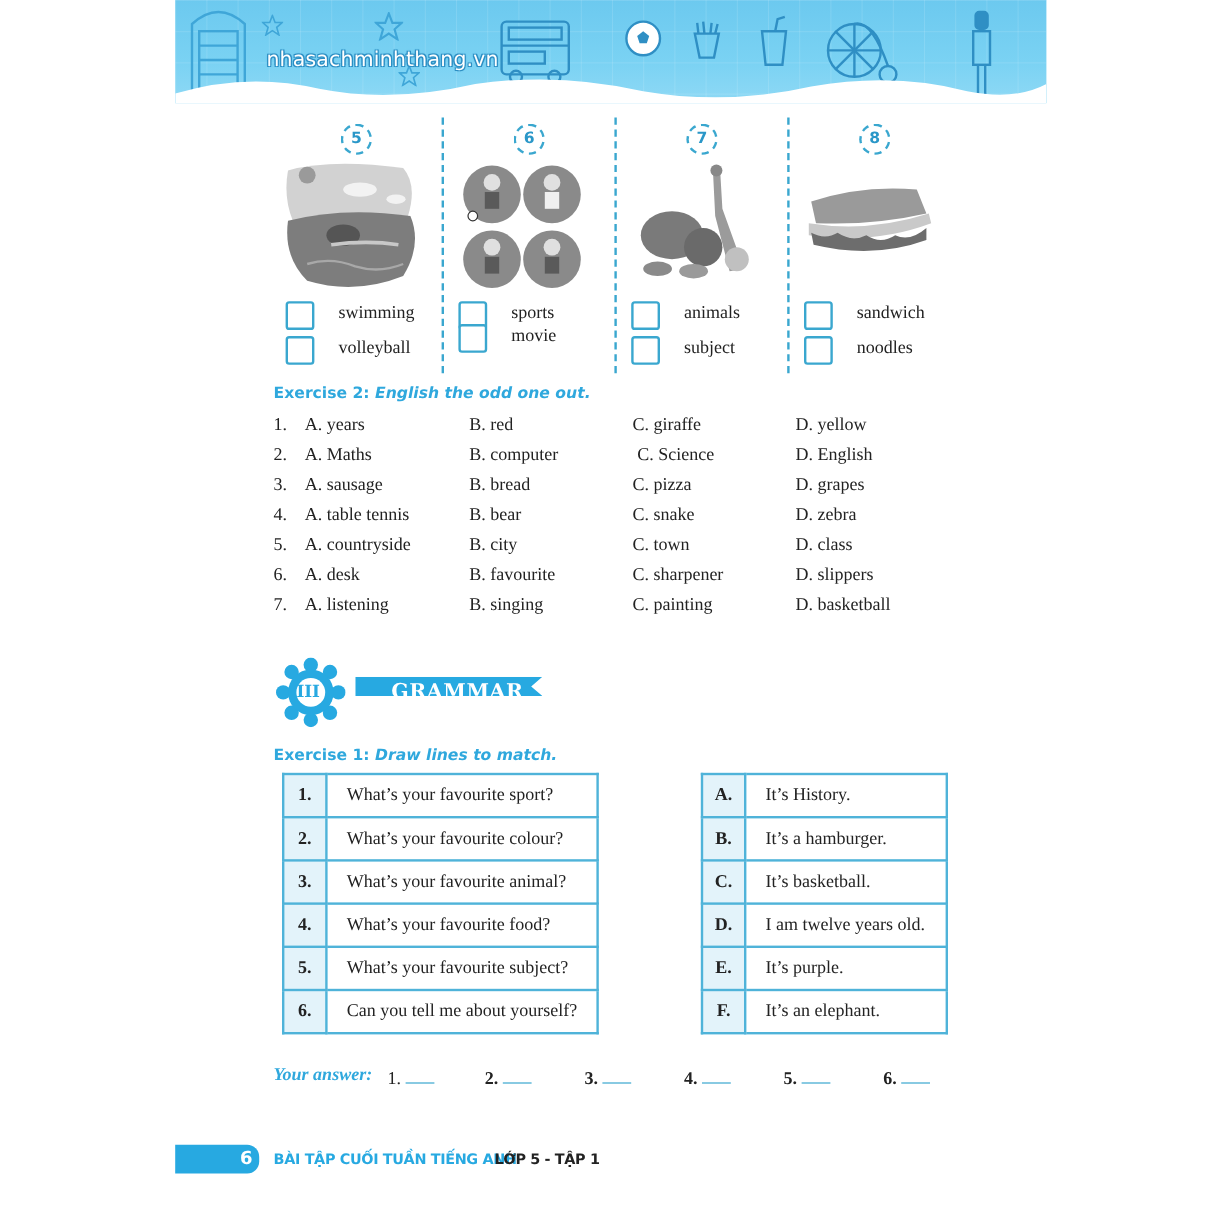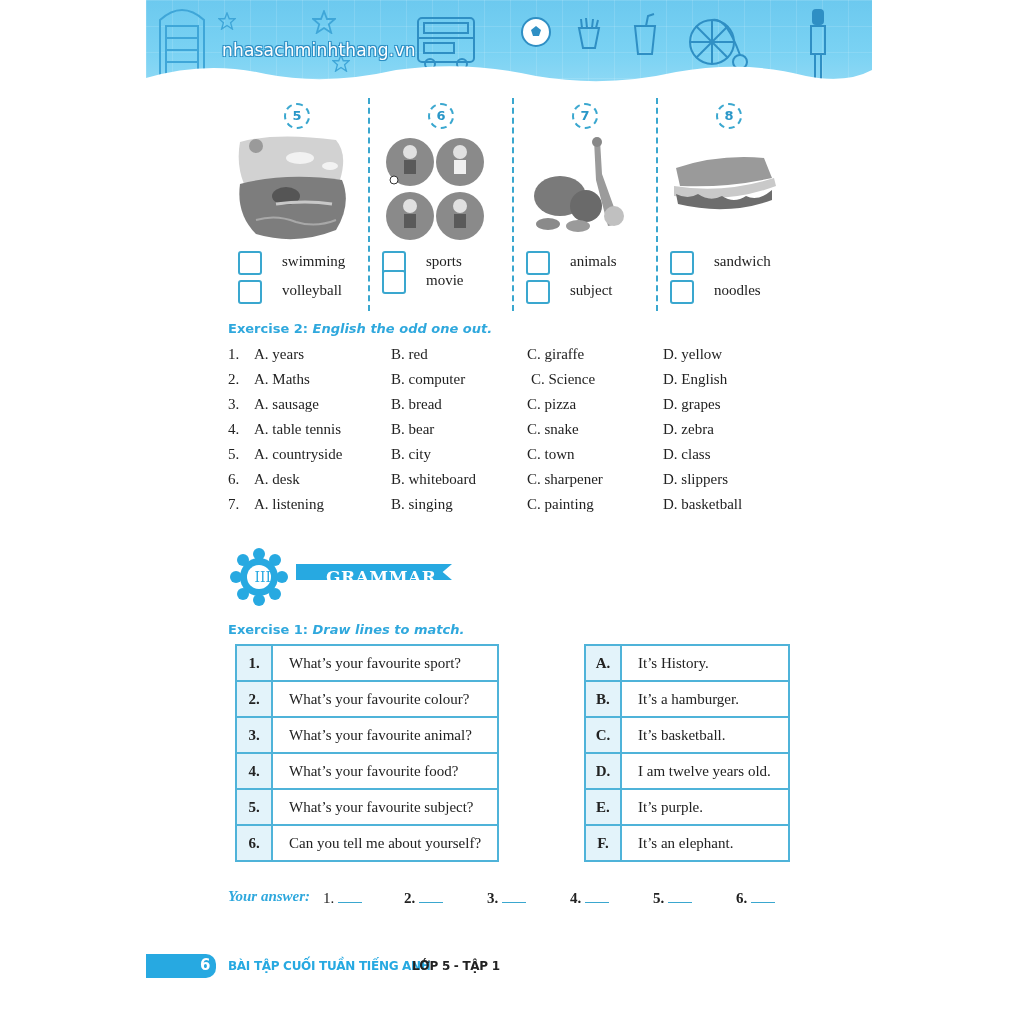--- a/index.html
+++ b/index.html
@@ -30,21 +30,21 @@
   .ex-title i{font-style:italic;}
   .oddrow{position:absolute;left:82px;height:22px;width:560px;font-size:15px;}
   .oddrow span{position:absolute;top:0;white-space:nowrap;}
   
   .grammar{position:absolute;left:84px;top:548px;width:212px;height:58px;}
   .flower{position:absolute;left:0;top:0;width:58px;height:58px;}
   .ribbon{position:absolute;left:66px;top:16px;width:156px;height:16px;background:#27a9e1;
     clip-path:polygon(0 0,100% 0,94% 50%,100% 100%,0 100%);}
   .ribbon span{position:absolute;left:30px;top:3px;font-family:"DejaVu Serif",serif;font-weight:bold;font-size:17px;color:#fff;letter-spacing:0.5px;}
   .flower-label{position:absolute;left:17px;top:17px;width:24px;height:24px;background:#fff;border-radius:50%;
-    color:#27a9e1;font-family:"DejaVu Serif",serif;font-weight:normal;font-size:14px;text-align:right;line-height:24px;}
+    color:#27a9e1;font-family:"DejaVu Serif",serif;font-weight:bold;font-size:14px;text-align:left;line-height:24px;}
   
   table.match{position:absolute;border-collapse:collapse;font-size:15px;}
   table.match td{border:2px solid #4fb3d9;height:34px;padding:0;}
   table.match td.idx{width:34px;background:#e3f3fa;text-align:center;font-weight:bold;}
   table.match td.txt{padding-left:16px;}
   
   .answers{position:absolute;left:82px;top:886px;height:24px;width:580px;font-size:15px;}
   .answers .lab{position:absolute;left:0;top:2px;font-family:"Liberation Serif",serif;font-weight:bold;font-style:italic;color:#2fa8dd;font-size:15px;}
   .ans{position:absolute;top:2px;}
   .ans .blank{display:inline-block;width:24px;border-bottom:1px solid #3aa7cf;height:14px;margin-left:4px;}
@@ -262,21 +262,21 @@
   <div class="oddrow" style="top:446px">
     <span style="left:0">5.</span>
     <span style="left:26px">A. countryside</span>
     <span style="left:163px">B. city</span>
     <span style="left:299px">C. town</span>
     <span style="left:435px">D. class</span>
   </div>
   <div class="oddrow" style="top:471px">
     <span style="left:0">6.</span>
     <span style="left:26px">A. desk</span>
-    <span style="left:163px">B. whiteboard</span>
+    <span style="left:163px">B. favourite</span>
     <span style="left:299px">C. sharpener</span>
     <span style="left:435px">D. slippers</span>
   </div>
   <div class="oddrow" style="top:496px">
     <span style="left:0">7.</span>
     <span style="left:26px">A. listening</span>
     <span style="left:163px">B. singing</span>
     <span style="left:299px">C. painting</span>
     <span style="left:435px">D. basketball</span>
   </div>

